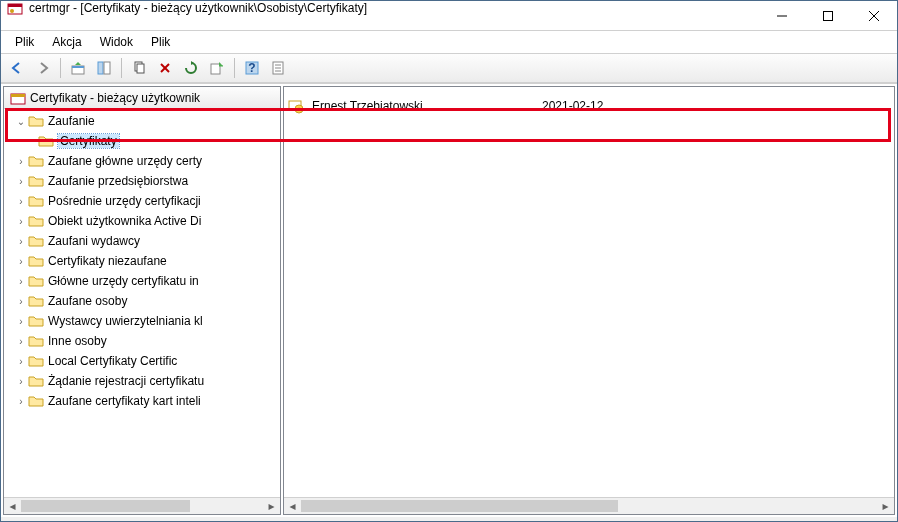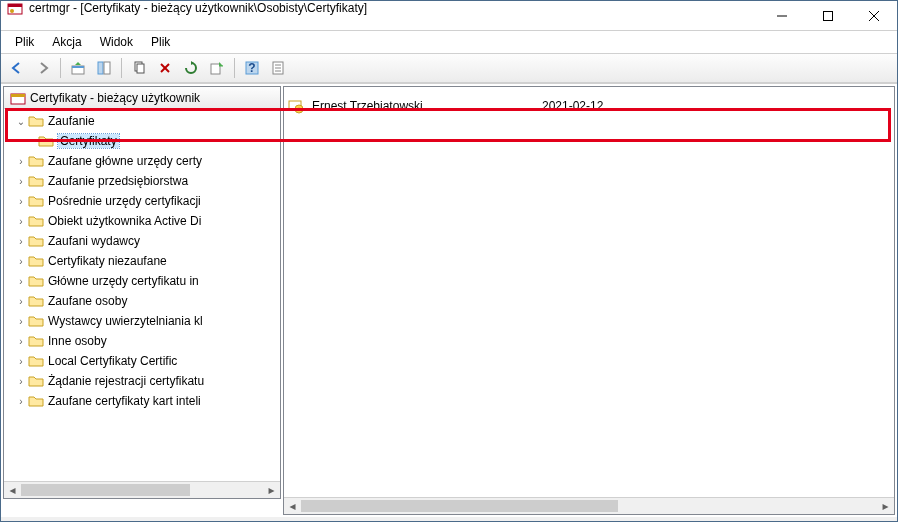--- a/index.html
+++ b/index.html
@@ -9,21 +9,21 @@
   .titlebar .app-icon { width: 16px; height: 16px; margin-right: 6px; }
   .titlebar .title { flex: 1; color: #000; }
   .titlebar .winbtns { display: flex; }
   .titlebar .winbtn { width: 46px; height: 30px; display: flex; align-items: center; justify-content: center; }
   .menubar { height: 22px; display: flex; align-items: center; padding: 0 6px; gap: 2px; }
   .menubar .menuitem { padding: 2px 8px; }
   .toolbar { height: 30px; border-top: 1px solid #d0d0d0; border-bottom: 1px solid #d0d0d0; display: flex; align-items: center; padding: 0 4px; gap: 2px; background: linear-gradient(#fdfdfd,#ececec); }
   .toolbar .sep { width: 1px; height: 20px; background: #c0c0c0; margin: 0 3px; }
   .toolbar .tbtn { width: 24px; height: 24px; display: flex; align-items: center; justify-content: center; border: 1px solid transparent; }
   .content { flex: 1; display: flex; overflow: hidden; border-top: 1px solid #d0d0d0; }
-  .treepane { width: 278px; border: 1px solid #828790; margin: 2px 1px 18px 2px; display:flex; flex-direction:column; overflow: hidden; }
+  .treepane { width: 278px; border: 1px solid #828790; margin: 2px 1px 2px 2px; display:flex; flex-direction:column; overflow: hidden; }
   .treeheader { height: 22px; border-bottom: 1px solid #d0d0d0; background: linear-gradient(#fdfdfd,#ececec); display:flex; align-items:center; padding:0 6px; }
   .treeheader .hicon { width:16px; height:16px; margin-right:4px; }
   .treebody { flex:1; overflow:hidden; padding-top:2px; }
   .tree-row { display:flex; align-items:center; height:20px; padding-left:4px; white-space:nowrap; }
   .tree-row .twisty { width:14px; text-align:center; color:#666; font-size:10px; }
   .tree-row .folder { width:16px; height:16px; margin-right:4px; flex-shrink:0; }
   .tree-row.selected span.label { background:#cce8ff; outline:1px dotted #6aa0d8; padding:0 2px; }
   .tree-row.level1 { padding-left: 10px; }
   .tree-row.level2 { padding-left: 34px; }
   .listpane { flex:1; border: 1px solid #828790; margin: 2px 2px 2px 1px; display:flex; flex-direction:column; overflow:hidden; }

